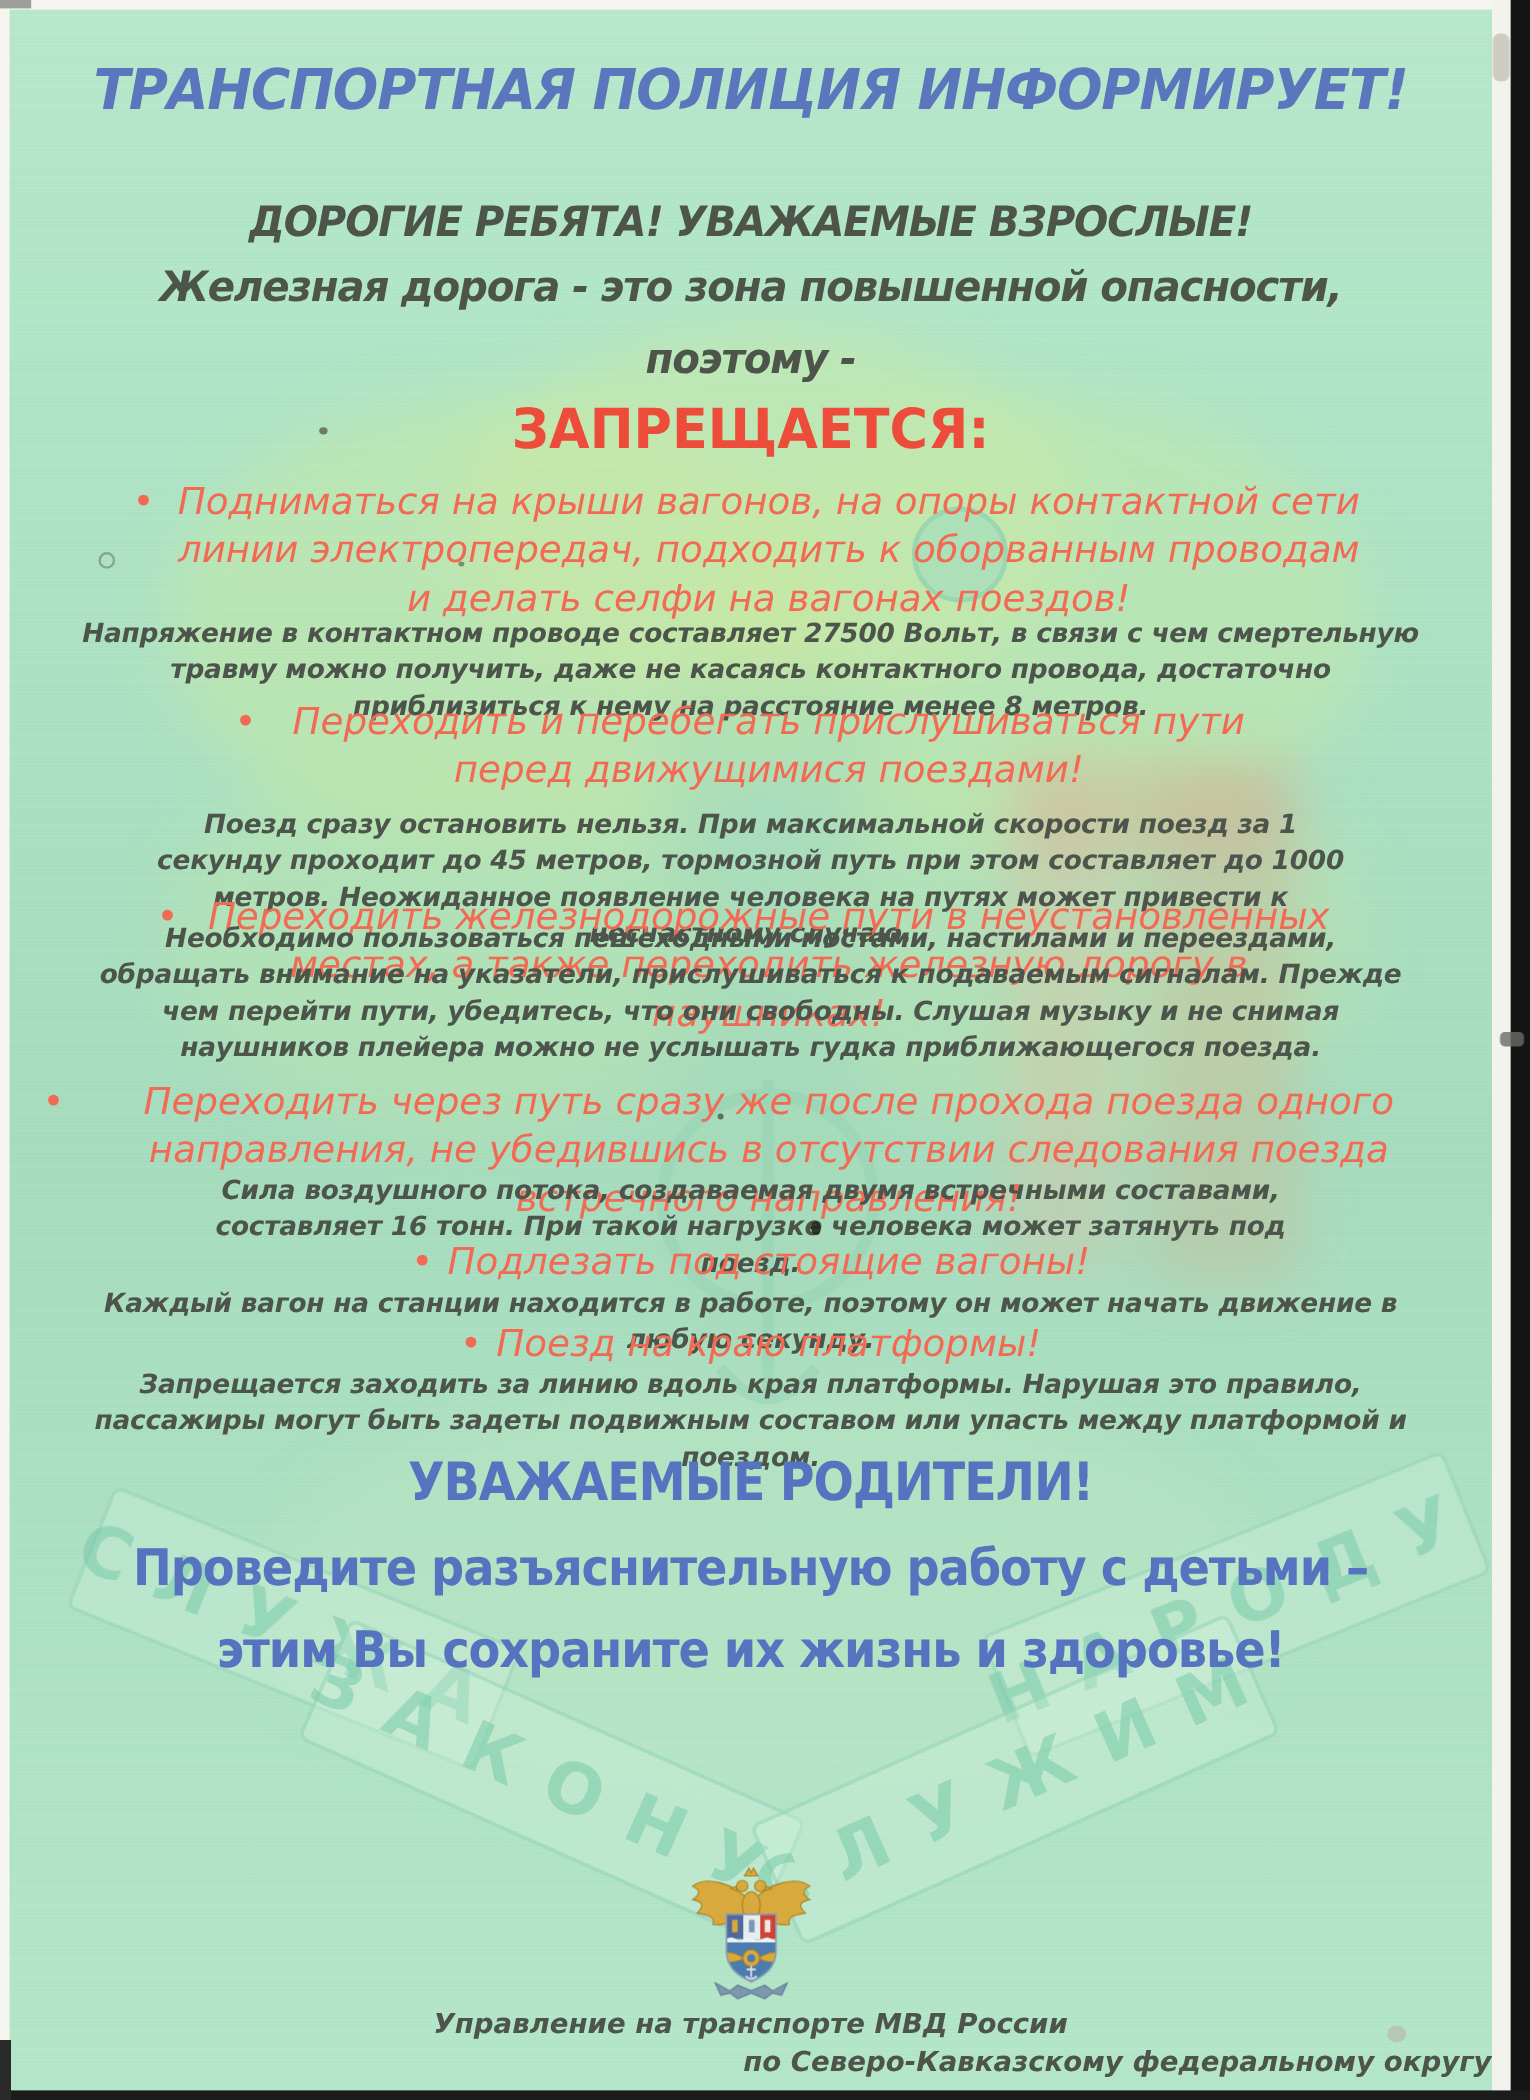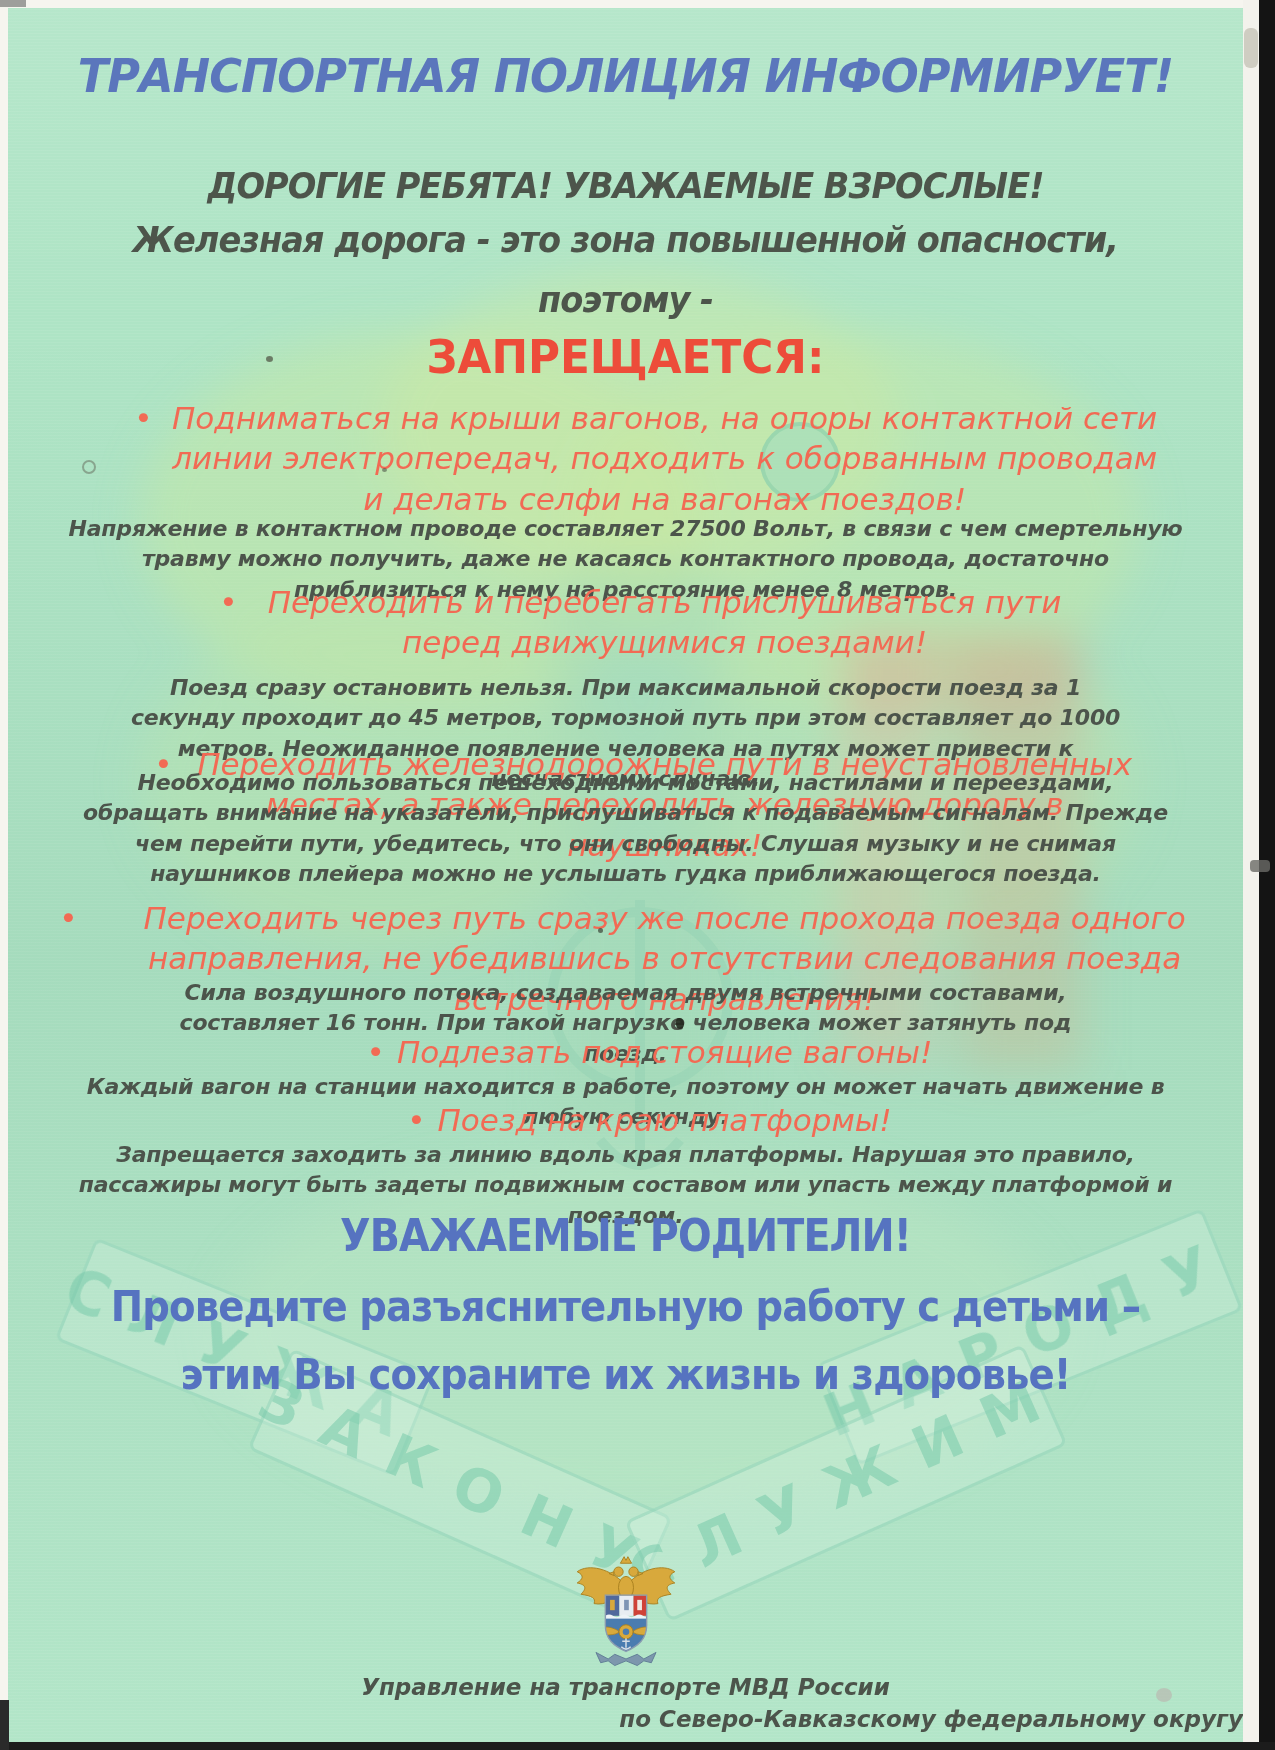--- a/index.html
+++ b/index.html
@@ -17,21 +17,21 @@
   
   .title{
     font-size:47px;font-weight:bold;font-style:italic;color:#5b76bc;
     letter-spacing:-1px;transform:scaleX(.95);margin:0;
   }
   .greet{font-size:35px;font-weight:bold;font-style:italic;color:#4d554b;letter-spacing:-1px;transform:scaleX(.96);}
   .ban-head{font-size:46px;font-weight:bold;color:#ed4c3a;letter-spacing:0;transform:scaleX(.95);}
   .blue-head{font-size:44px;font-weight:bold;color:#5673c0;transform:scaleX(.90);letter-spacing:-1px;}
   .blue-line{font-size:42px;font-weight:bold;color:#5673c0;transform:scaleX(.92);letter-spacing:-1px;}
   
-  .bullet-line{font-style:italic;color:#f26a54;font-size:31px;line-height:1.30;padding-left:24px;}
+  .bullet-line{font-style:italic;color:#f26a54;font-size:31px;line-height:1.30;}
   .bullet-line .dot{display:inline-block;vertical-align:top;margin-right:12px;font-style:normal;}
   .btxt{display:inline-block;vertical-align:top;}
   .note-line{font-style:italic;font-weight:bold;color:#4c544b;font-size:22px;line-height:1.38;letter-spacing:-0.2px;}
   .ntxt{display:inline-block;}
   .w1000{max-width:1000px;} .w820{max-width:830px;} .w960{max-width:960px;} .w1130{max-width:1150px;}
   .n1140{max-width:1145px;} .n1010{max-width:1020px;} .n1090{max-width:1100px;} .n920{max-width:930px;}
   
   .footer-line{font-size:23px;font-weight:bold;font-style:italic;color:#4c544b;}
   
   .wm{position:absolute;pointer-events:none;}

